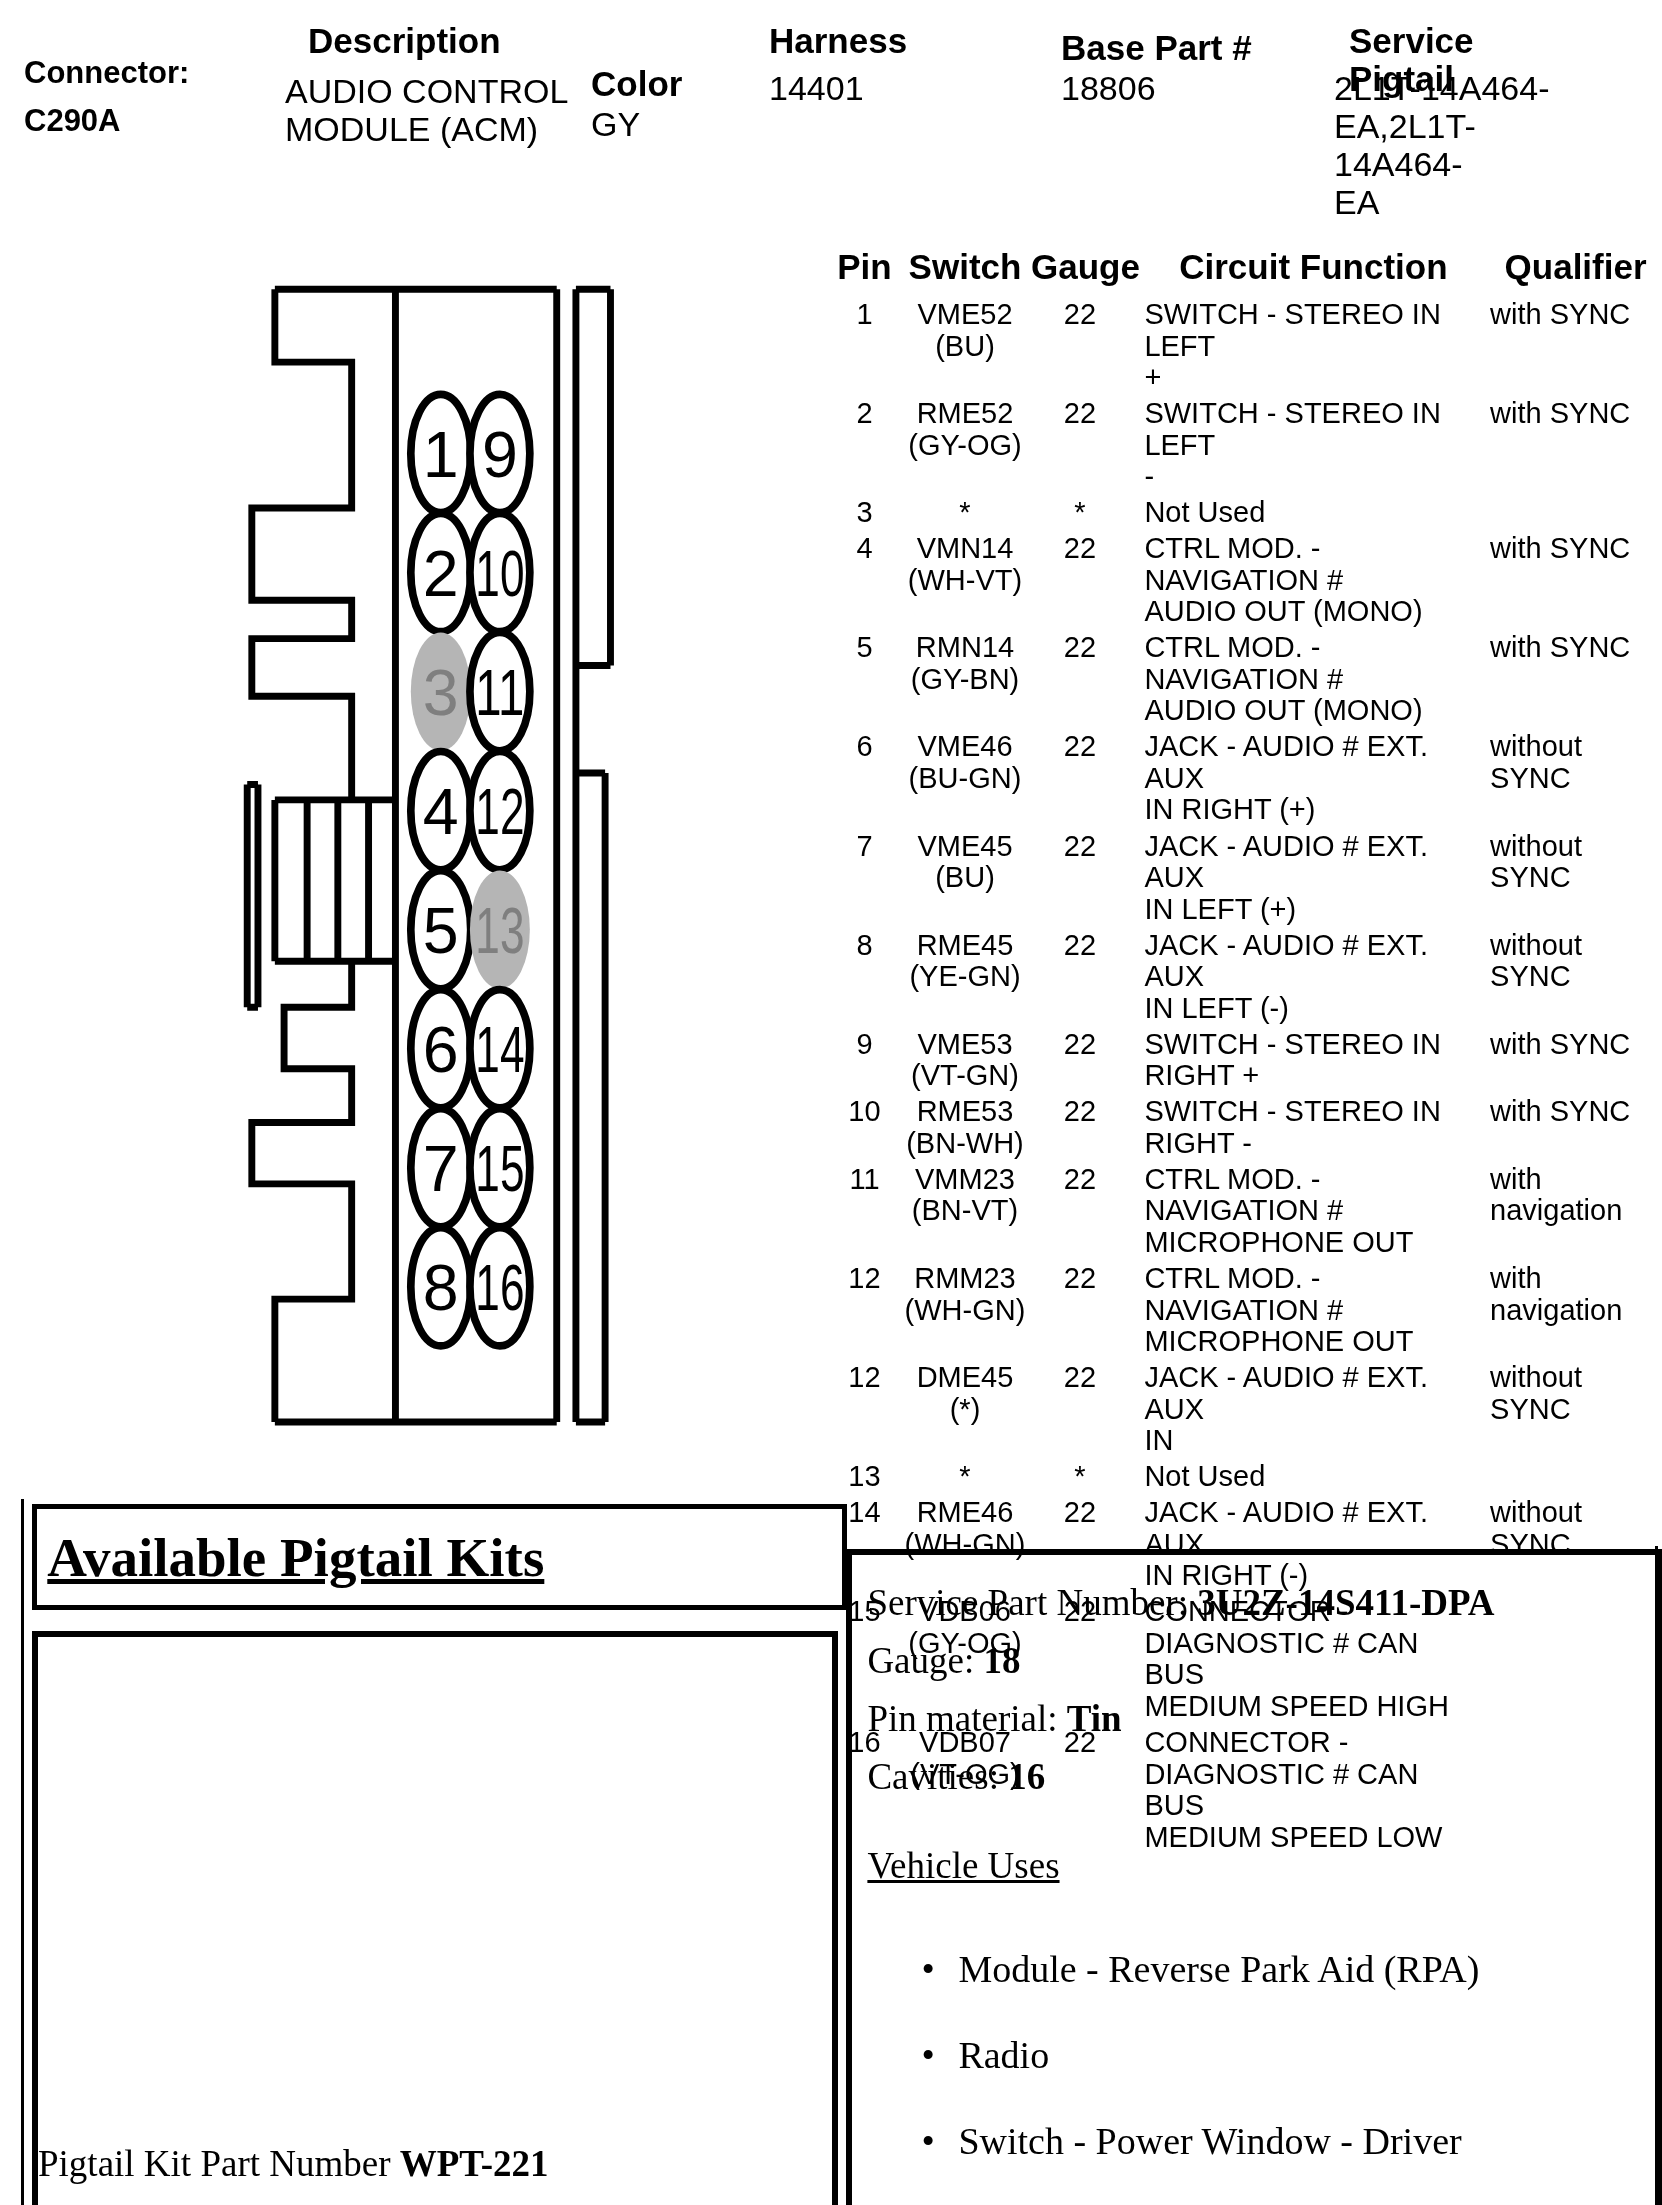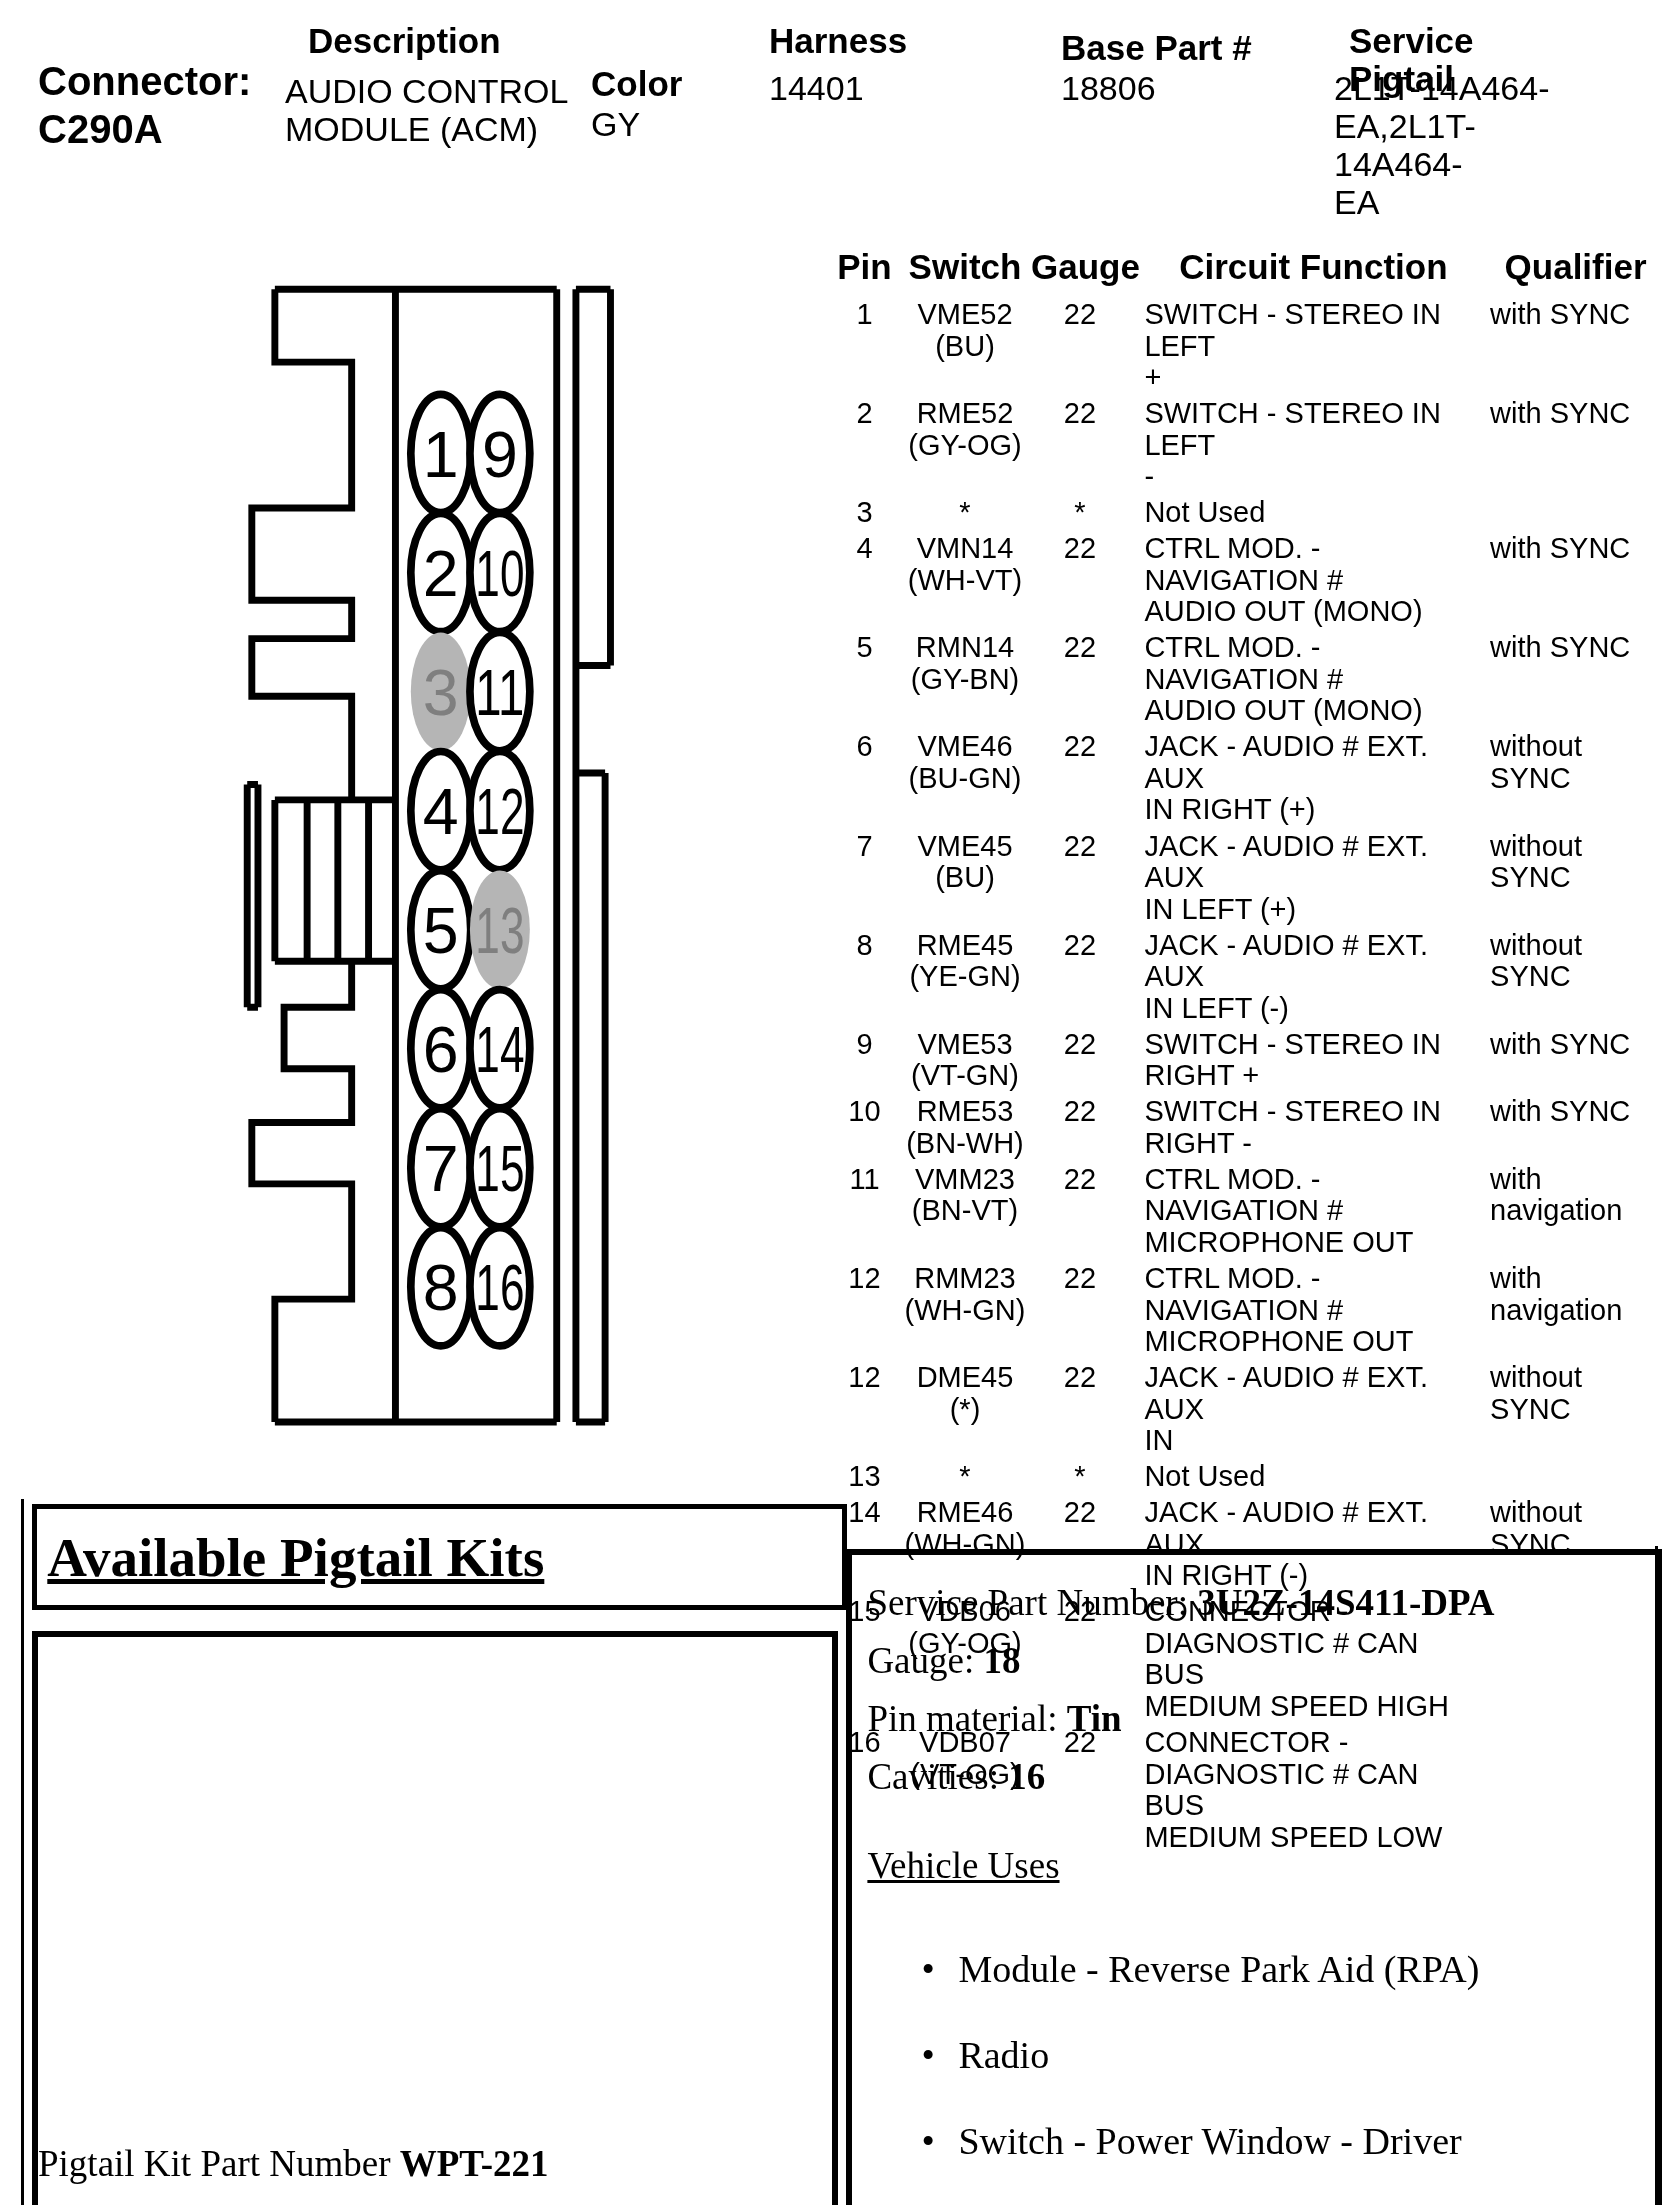--- a/index.html
+++ b/index.html
@@ -9,21 +9,21 @@
     background:#ffffff;
     overflow:hidden;
     font-family:"Liberation Sans","DejaVu Sans",sans-serif;
     color:#000;
   }
   .abs{position:absolute;}
   .pre{white-space:pre-line;}
   .ctr{text-align:left;}
 
   
-  .conn-title{left:38px;top:49px;font-size:40px;line-height:48px;font-weight:bold;margin-top:8px;}
+  .conn-title{left:24px;top:49px;font-size:31px;line-height:48px;font-weight:bold;}
   .hdr-label{font-weight:bold;font-size:35px;line-height:38px;}
   .hdr-value{font-size:34px;line-height:38px;}
   .desc-label{left:308px;top:21.5px;width:246px;}
   .desc-value{left:285px;top:72px;width:292px;}
   .color-label{left:591px;top:65px;width:95px;}
   .color-value{left:591px;top:105px;width:95px;}
   .harness-label{left:769px;top:21.5px;width:158px;}
   .harness-value{left:769px;top:69px;width:158px;}
   .base-label{left:1061px;top:29px;width:200px;}
   .base-value{left:1061px;top:69px;width:200px;}

